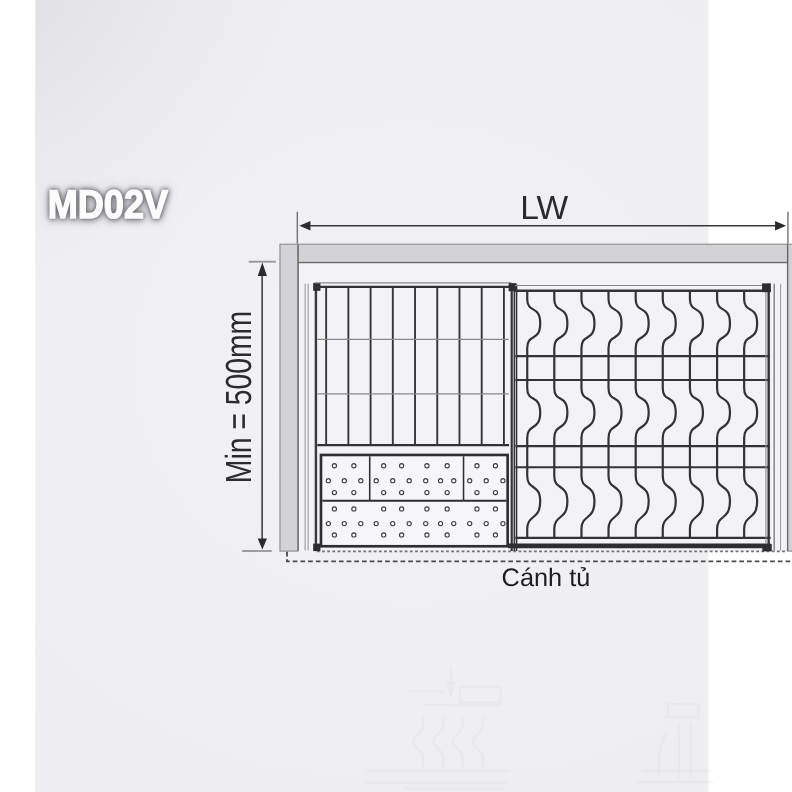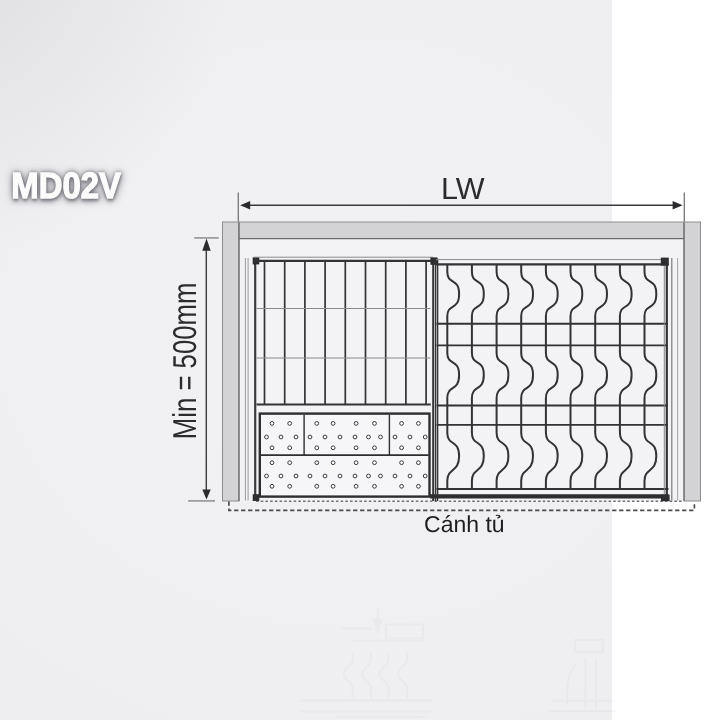--- a/index.html
+++ b/index.html
@@ -1,18 +1,18 @@
 <!DOCTYPE html>
 <html><head>
 <meta charset="utf-8">
 <style>
   html,body{margin:0;padding:0;}
   body{width:720px;height:720px;overflow:hidden;font-family:"Liberation Sans",sans-serif;-webkit-font-smoothing:antialiased;}
   #page{position:relative;width:612px;height:720px;
-    background:radial-gradient(ellipse 1000px 860px at 56% 46%, #f2f2f4 0%, #eeeef0 55%, #e8e8ea 100%);}
+    background:radial-gradient(ellipse 1000px 860px at 56% 46%, #f2f2f4 0%, #eeeef0 55%, #e8e8ea 100%);margin-left:32px;}
   #corner{position:absolute;left:0;top:0;width:400px;height:400px;
     background:radial-gradient(circle 430px at -70px -50px, rgba(140,140,150,0.17), rgba(140,140,150,0) 72%);}
   svg{position:absolute;left:0;top:0;} svg text{text-rendering:geometricPrecision;}
 </style>
 </head>
 <body>
 <div id="page">
 <div id="corner"></div>
 <svg width="720" height="720" viewBox="0 0 720 720">
       <defs>

